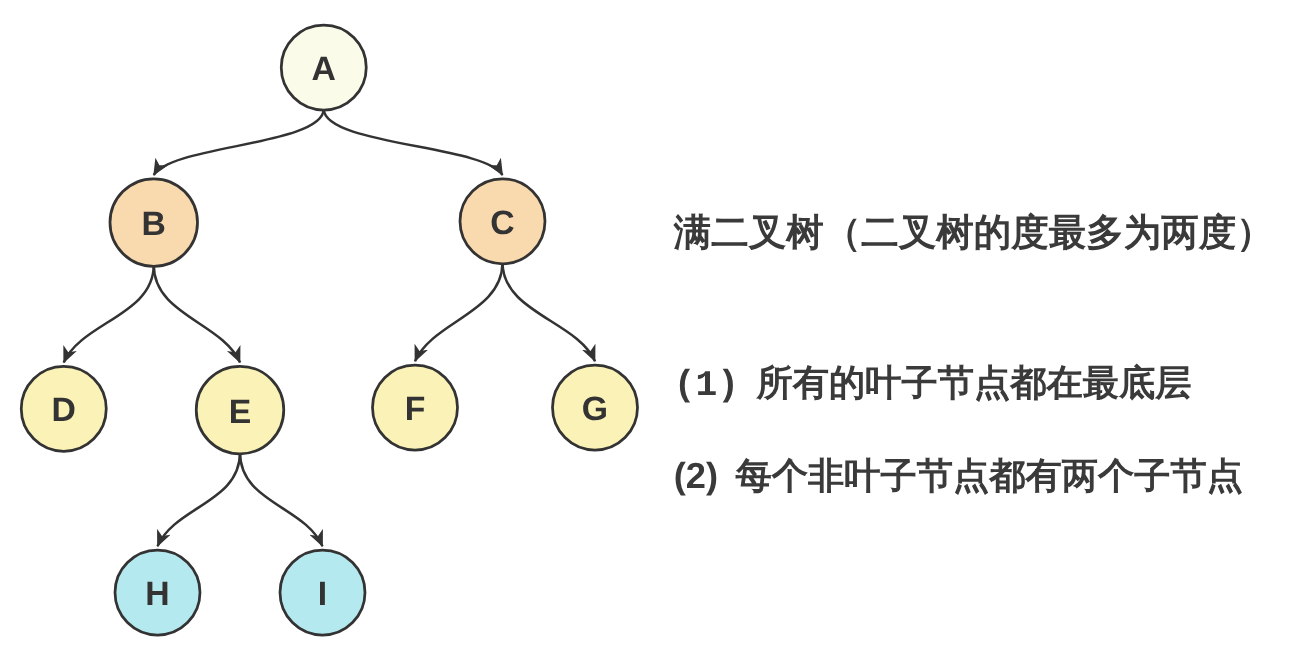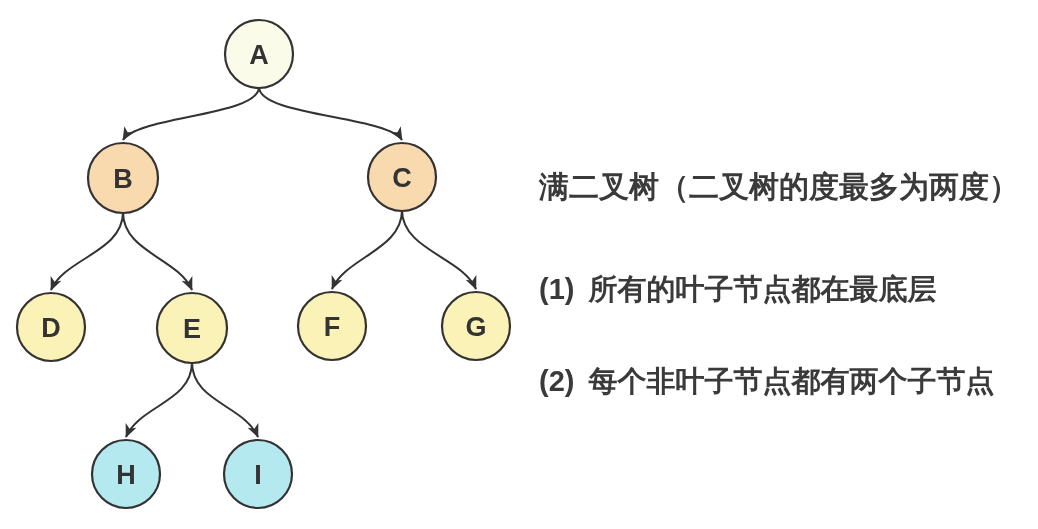--- a/index.html
+++ b/index.html
@@ -23,21 +23,21 @@
   }
   .side-notes{position:absolute;left:539px;top:0;width:499px;color:var(--text);}
   .note-title{
     position:absolute;left:0;top:169px;width:499px;
     font-size:30px;font-weight:bold;line-height:36px;white-space:nowrap;
   }
   .note-item{
     position:absolute;left:0;width:499px;
     font-size:29px;font-weight:bold;line-height:34px;white-space:nowrap;
   }
-  .note-item.first{top:272px;}
+  .note-item.first{top:292px;font-family:Liberation Mono, monospace;}
   .note-item.second{top:364px;}
   .note-num{margin-right:14px;}
 </style>
 </head>
 <body>
 
 <div class="stage">
 
   <svg class="tree-svg" width="540" height="529" viewBox="0 0 540 529" xmlns="http://www.w3.org/2000/svg">
     <defs>

